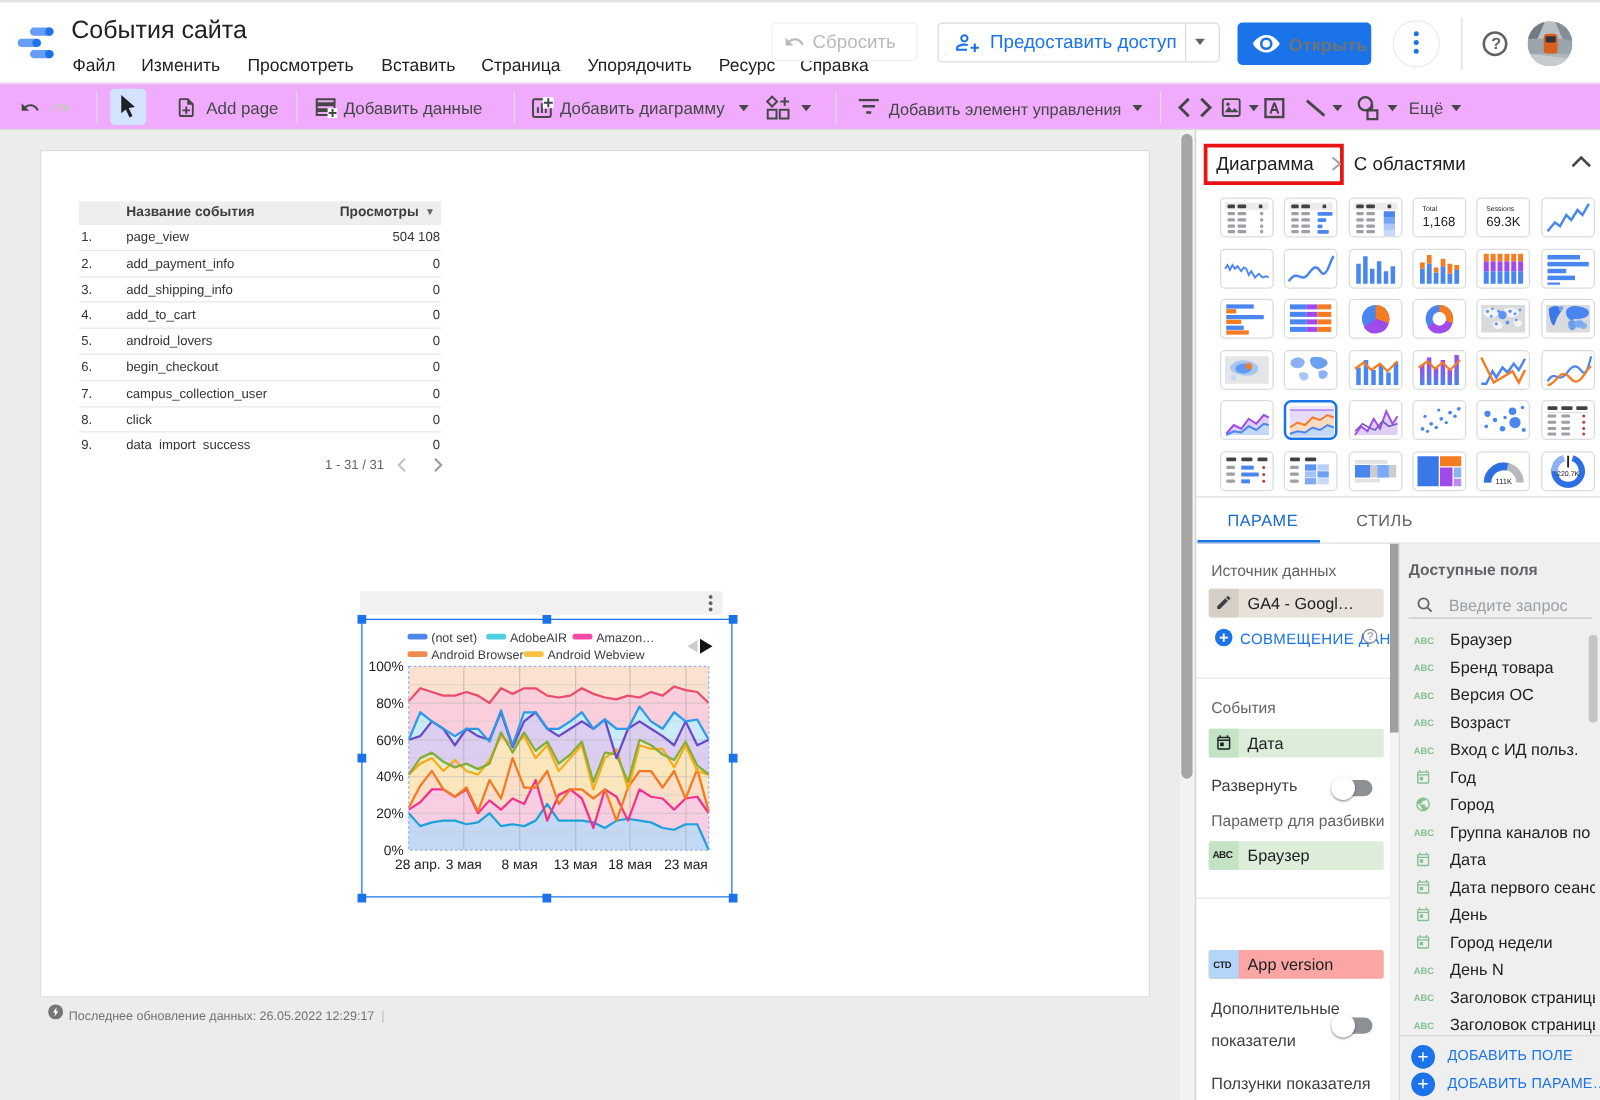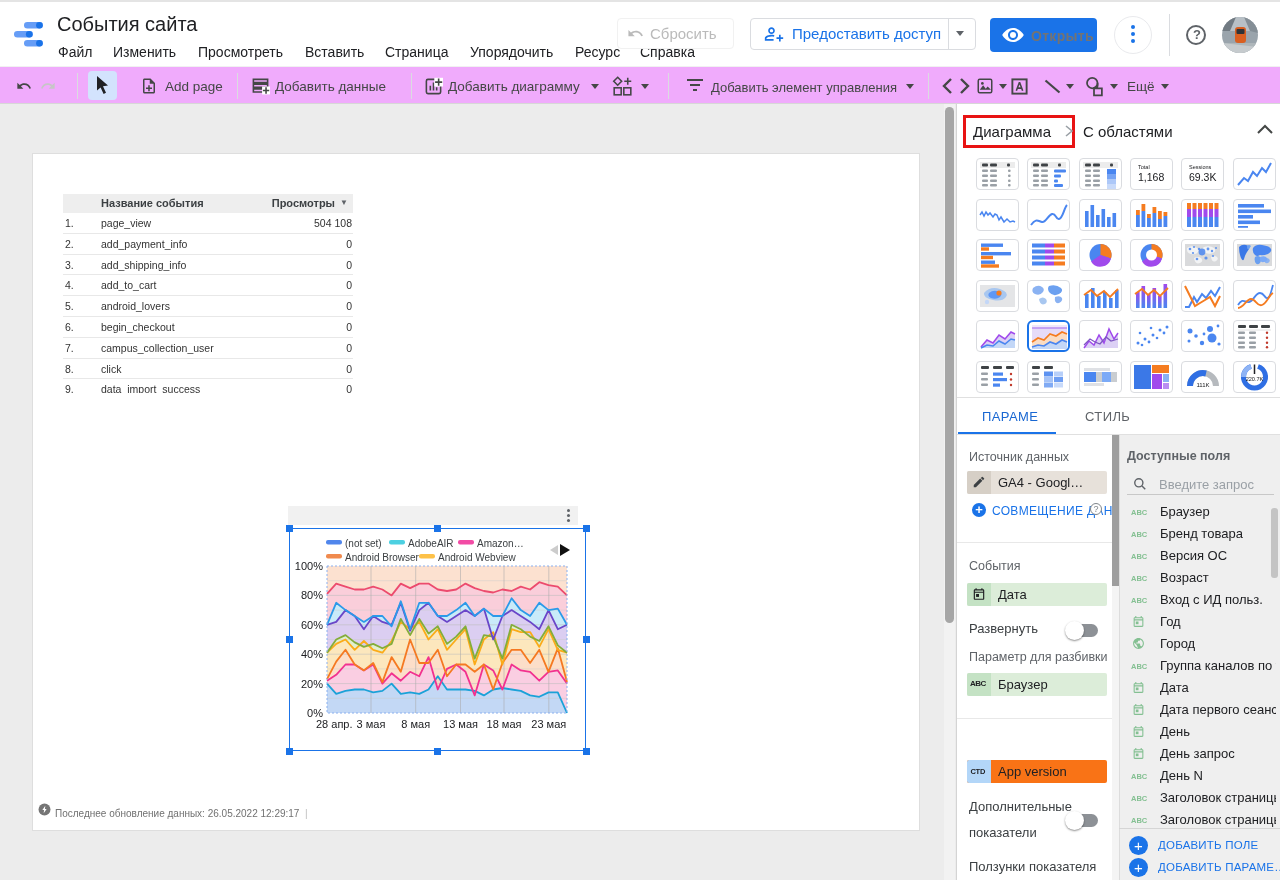--- a/index.html
+++ b/index.html
@@ -10,21 +10,21 @@
   #header { position:absolute; left:0; top:0; width:1280px; height:66px; background:#fff; border-top:2px solid #e4e4e4; }
   #title { position:absolute; left:57px; top:11px; font-size:20px; color:#202124; }
   .menu { position:absolute; top:42px; font-size:14px; color:#202124; }
   
   #toolbar { position:absolute; left:0; top:66px; width:1280px; height:38px; background:#f0abfc; border-top:1px solid #f1f1f1; border-bottom:1px solid #d7d7d7; }
   .tsep { position:absolute; top:6px; width:1px; height:26px; background:#dadce0; }
   .tbtxt { position:absolute; top:12px; font-size:13.5px; color:#444746; white-space:nowrap; }
   .caret { position:absolute; width:0; height:0; border-left:4px solid transparent; border-right:4px solid transparent; border-top:5px solid #444746; }
   
   #canvas { position:absolute; left:0; top:104px; width:957px; height:776px; background:#ececec; }
-  #page { position:absolute; left:32px; top:16px; width:888px; height:678px; background:#fff; border:1px solid #dedede;margin-top:33px; }
+  #page { position:absolute; left:32px; top:16px; width:888px; height:678px; background:#fff; border:1px solid #dedede; }
   #status { position:absolute; left:55px; top:704px; font-size:10px; color:#717171; }
   
   #cscroll { position:absolute; left:944px; top:0px; width:11px; height:776px; background:#f2f2f2; }
   #cthumb { position:absolute; left:1px; top:3px; width:9px; height:516px; background:#a6a6a6; border-radius:5px; }
   
   #tbl { position:absolute; left:30px; top:40px; width:290px; }
   #tbl .hd { height:19px; background:#eee; font-size:11px; font-weight:bold; color:#3c4043; position:relative; }
   .trow { height:20.8px; border-bottom:1px solid #e8e8e8; position:relative; font-size:10.5px; color:#333; }
   .trow .num { position:absolute; left:2px; top:4px; }
   .trow .nm  { position:absolute; left:38px; top:4px; }
@@ -230,20 +230,29 @@
             <span class="num">8.</span>
             <span class="nm">click</span>
             <span class="vl">0</span>
           </div>
 <div class="trow">
             <span class="num">9.</span>
             <span class="nm">data_import_success</span>
             <span class="vl">0</span>
           </div>
 </div>
+<div style="position:relative;height:26px;font-size:10.5px;color:#5f6368">
+          <span style="position:absolute;left:197px;top:6px">1 - 31 / 31</span>
+          <svg style="position:absolute;left:253px;top:6px" width="12" height="12" viewBox="0 0 12 12">
+            <path d="M8 1 L3 6 L8 11" fill="none" stroke="#c0c0c0" stroke-width="1.6"></path>
+          </svg>
+          <svg style="position:absolute;left:281px;top:6px" width="12" height="12" viewBox="0 0 12 12">
+            <path d="M4 1 L9 6 L4 11" fill="none" stroke="#9a9a9a" stroke-width="1.6"></path>
+          </svg>
+        </div>
 </div>
 <div class="abs" style="left:255px;top:352px;width:290px;height:19px;background:#f1f1f1"></div>
 <div class="abs" style="left:534px;top:355px;width:3px;height:3px;background:#5f6368;border-radius:50%;box-shadow:0 5px 0 #5f6368,0 10px 0 #5f6368"></div>
 <svg class="abs" style="left:256px;top:374px" width="297" height="223" viewBox="0 0 297 223">
 <rect width="297" height="223" fill="#fff"></rect>
 <polygon points="38.0,155.6 47.2,165.9 56.5,162.9 65.7,161.5 74.9,161.5 84.2,164.4 93.4,162.9 102.6,155.6 111.8,165.9 121.1,164.4 130.3,165.9 139.5,161.5 148.8,148.2 158.0,161.5 167.2,161.5 176.5,161.5 185.7,162.9 194.9,167.4 204.2,161.5 213.4,160.0 222.6,161.5 231.8,162.9 241.1,167.4 250.3,168.8 259.5,164.4 268.8,164.4 278.0,185.0 278.0,185.0 268.8,185.0 259.5,185.0 250.3,185.0 241.1,185.0 231.8,185.0 222.6,185.0 213.4,185.0 204.2,185.0 194.9,185.0 185.7,185.0 176.5,185.0 167.2,185.0 158.0,185.0 148.8,185.0 139.5,185.0 130.3,185.0 121.1,185.0 111.8,185.0 102.6,185.0 93.4,185.0 84.2,185.0 74.9,185.0 65.7,185.0 56.5,185.0 47.2,185.0 38.0,185.0" fill="#b9d1f3" fill-opacity="0.85"></polygon>
 <polygon points="38.0,152.7 47.2,146.8 56.5,136.5 65.7,136.5 74.9,142.4 84.2,136.5 93.4,155.6 102.6,145.3 111.8,152.7 121.1,143.8 130.3,148.2 139.5,129.1 148.8,161.5 158.0,140.9 167.2,136.5 176.5,143.8 185.7,167.4 194.9,136.5 204.2,142.4 213.4,161.5 222.6,136.5 231.8,142.4 241.1,143.8 250.3,152.7 259.5,143.8 268.8,142.4 278.0,155.6 278.0,185.0 268.8,164.4 259.5,164.4 250.3,168.8 241.1,167.4 231.8,162.9 222.6,161.5 213.4,160.0 204.2,161.5 194.9,167.4 185.7,162.9 176.5,161.5 167.2,161.5 158.0,161.5 148.8,148.2 139.5,161.5 130.3,165.9 121.1,164.4 111.8,165.9 102.6,155.6 93.4,162.9 84.2,164.4 74.9,161.5 65.7,161.5 56.5,162.9 47.2,165.9 38.0,155.6" fill="#f9c6dd" fill-opacity="0.85"></polygon>
 <polygon points="38.0,151.2 47.2,133.6 56.5,121.8 65.7,136.5 74.9,142.4 84.2,135.0 93.4,154.1 102.6,129.1 111.8,143.8 121.1,111.5 130.3,135.0 139.5,135.0 148.8,121.8 158.0,148.2 167.2,136.5 176.5,136.5 185.7,143.8 194.9,136.5 204.2,161.5 213.4,135.0 222.6,121.8 231.8,121.8 241.1,135.0 250.3,121.8 259.5,143.8 268.8,120.3 278.0,154.1 278.0,155.6 268.8,142.4 259.5,143.8 250.3,152.7 241.1,143.8 231.8,142.4 222.6,136.5 213.4,161.5 204.2,142.4 194.9,136.5 185.7,167.4 176.5,143.8 167.2,136.5 158.0,140.9 148.8,161.5 139.5,129.1 130.3,148.2 121.1,143.8 111.8,152.7 102.6,145.3 93.4,155.6 84.2,136.5 74.9,142.4 65.7,136.5 56.5,136.5 47.2,146.8 38.0,152.7" fill="#fbd8c0" fill-opacity="0.85"></polygon>
 <polygon points="38.0,124.7 47.2,115.9 56.5,111.5 65.7,121.8 74.9,113.0 84.2,121.8 93.4,124.7 102.6,113.0 111.8,93.9 121.1,101.2 130.3,93.9 139.5,111.5 148.8,101.2 158.0,121.8 167.2,111.5 176.5,101.2 185.7,136.5 194.9,111.5 204.2,104.1 213.4,136.5 222.6,101.2 231.8,104.1 241.1,104.1 250.3,118.9 259.5,101.2 268.8,121.8 278.0,124.7 278.0,154.1 268.8,120.3 259.5,143.8 250.3,121.8 241.1,135.0 231.8,121.8 222.6,121.8 213.4,135.0 204.2,161.5 194.9,136.5 185.7,143.8 176.5,136.5 167.2,136.5 158.0,148.2 148.8,121.8 139.5,135.0 130.3,135.0 121.1,111.5 111.8,143.8 102.6,129.1 93.4,154.1 84.2,135.0 74.9,142.4 65.7,136.5 56.5,121.8 47.2,133.6 38.0,151.2" fill="#fce3b2" fill-opacity="0.85"></polygon>
 <polygon points="38.0,124.7 47.2,111.5 56.5,107.1 65.7,114.4 74.9,118.9 84.2,115.9 93.4,120.3 102.6,115.9 111.8,90.9 121.1,107.1 130.3,90.9 139.5,105.6 148.8,98.3 158.0,115.9 167.2,108.6 176.5,98.3 185.7,130.6 194.9,107.1 204.2,108.6 213.4,130.6 222.6,96.8 231.8,101.2 241.1,108.6 250.3,113.0 259.5,98.3 268.8,117.4 278.0,124.7 278.0,124.7 268.8,121.8 259.5,101.2 250.3,118.9 241.1,104.1 231.8,104.1 222.6,101.2 213.4,136.5 204.2,104.1 194.9,111.5 185.7,136.5 176.5,101.2 167.2,111.5 158.0,121.8 148.8,101.2 139.5,111.5 130.3,93.9 121.1,101.2 111.8,93.9 102.6,113.0 93.4,124.7 84.2,121.8 74.9,113.0 65.7,121.8 56.5,111.5 47.2,115.9 38.0,124.7" fill="#dcecc8" fill-opacity="0.85"></polygon>
@@ -772,21 +781,21 @@
       <div class="knob"></div>
     </div>
 <div class="lbl" style="left:12px;top:546px">Параметр для разбивки</div>
 <div class="chip" style="left:10px;top:569px;background:#dcedd9">
       <div class="ic" style="background:#c4e2c4"></div>
       <span style="position:absolute;left:3px;top:6px;width:20px;font-size:8px;font-weight:bold;color:#202124;letter-spacing:-.5px">ABC</span>
       <span class="tx">Браузер</span>
     </div>
 <div class="abs" style="left:0;top:614px;width:155px;height:1px;background:#e8e8e8"></div>
 <div class="lbl" style="left:12px;top:655px">Показатель</div>
-<div class="chip" style="left:10px;top:656px;background:#f97316">
+<div class="chip" style="left:10px;top:656px;background:#fca5a5">
       <div class="ic" style="background:#b3d6f8"></div>
       <span style="position:absolute;left:3.5px;top:7px;width:20px;font-size:7.5px;font-weight:bold;color:#202124;letter-spacing:-.3px">CTD</span>
       <span class="tx">App version</span>
     </div>
 <div class="abs" style="left:12px;top:695px;font-size:13px;color:#3c4043">Дополнительные</div>
 <div class="abs" style="left:12px;top:721px;font-size:13px;color:#3c4043">показатели</div>
 <div class="toggle" style="left:113px;top:710px">
       <div class="knob"></div>
     </div>
 <div class="abs" style="left:12px;top:755px;font-size:13px;color:#3c4043">Ползунки показателя</div>
@@ -856,21 +865,21 @@
         <path d="M19 4h-1V2h-2v2H8V2H6v2H5c-1.1 0-2 .9-2 2v14c0 1.1.9 2 2 2h14c1.1 0 2-.9 2-2V6c0-1.1-.9-2-2-2zm0 16H5V10h14v10zM5 8V6h14v2H5z" fill="#84c092"></path>
         <rect x="7" y="12" width="5" height="5" fill="#84c092"></rect>
       </svg>
       <span class="ftx">День</span>
     </div>
 <div class="frow" style="left:169px;top:641px;width:150px">
       <svg style="position:absolute;left:6px;top:2px" width="13" height="13" viewBox="0 0 24 24">
         <path d="M19 4h-1V2h-2v2H8V2H6v2H5c-1.1 0-2 .9-2 2v14c0 1.1.9 2 2 2h14c1.1 0 2-.9 2-2V6c0-1.1-.9-2-2-2zm0 16H5V10h14v10zM5 8V6h14v2H5z" fill="#84c092"></path>
         <rect x="7" y="12" width="5" height="5" fill="#84c092"></rect>
       </svg>
-      <span class="ftx">День запрос</span>
+      <span class="ftx">Город недели</span>
     </div>
 <div class="frow" style="left:169px;top:663px;width:150px">
       <span class="fabc" style="top:5px">ABC</span>
       <span class="ftx">День N</span>
     </div>
 <div class="frow" style="left:169px;top:685px;width:150px">
       <span class="fabc" style="top:5px">ABC</span>
       <span class="ftx">Заголовок страницы</span>
     </div>
 <div class="frow" style="left:169px;top:707px;width:150px">

